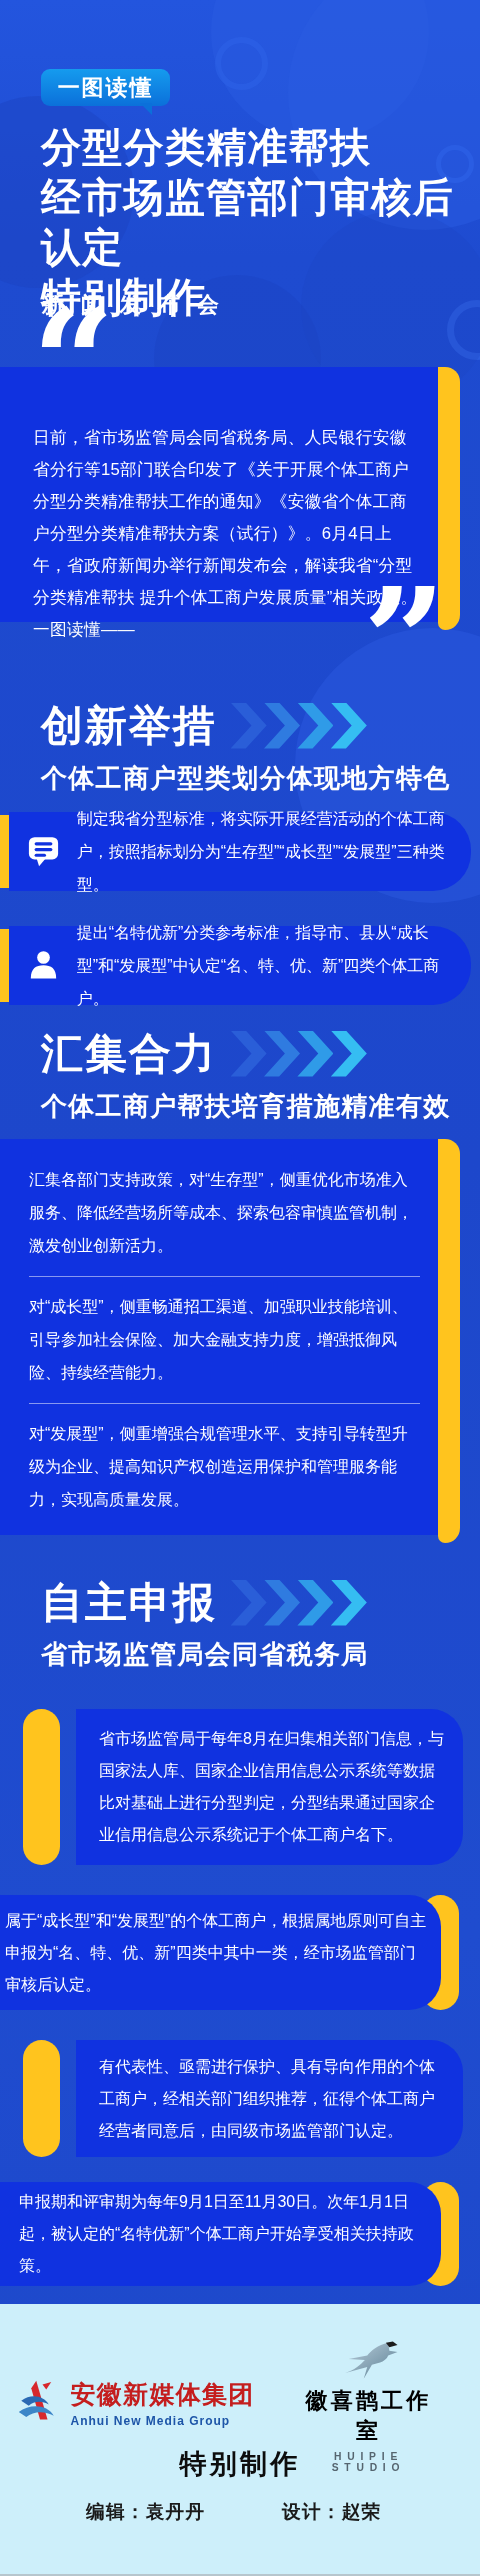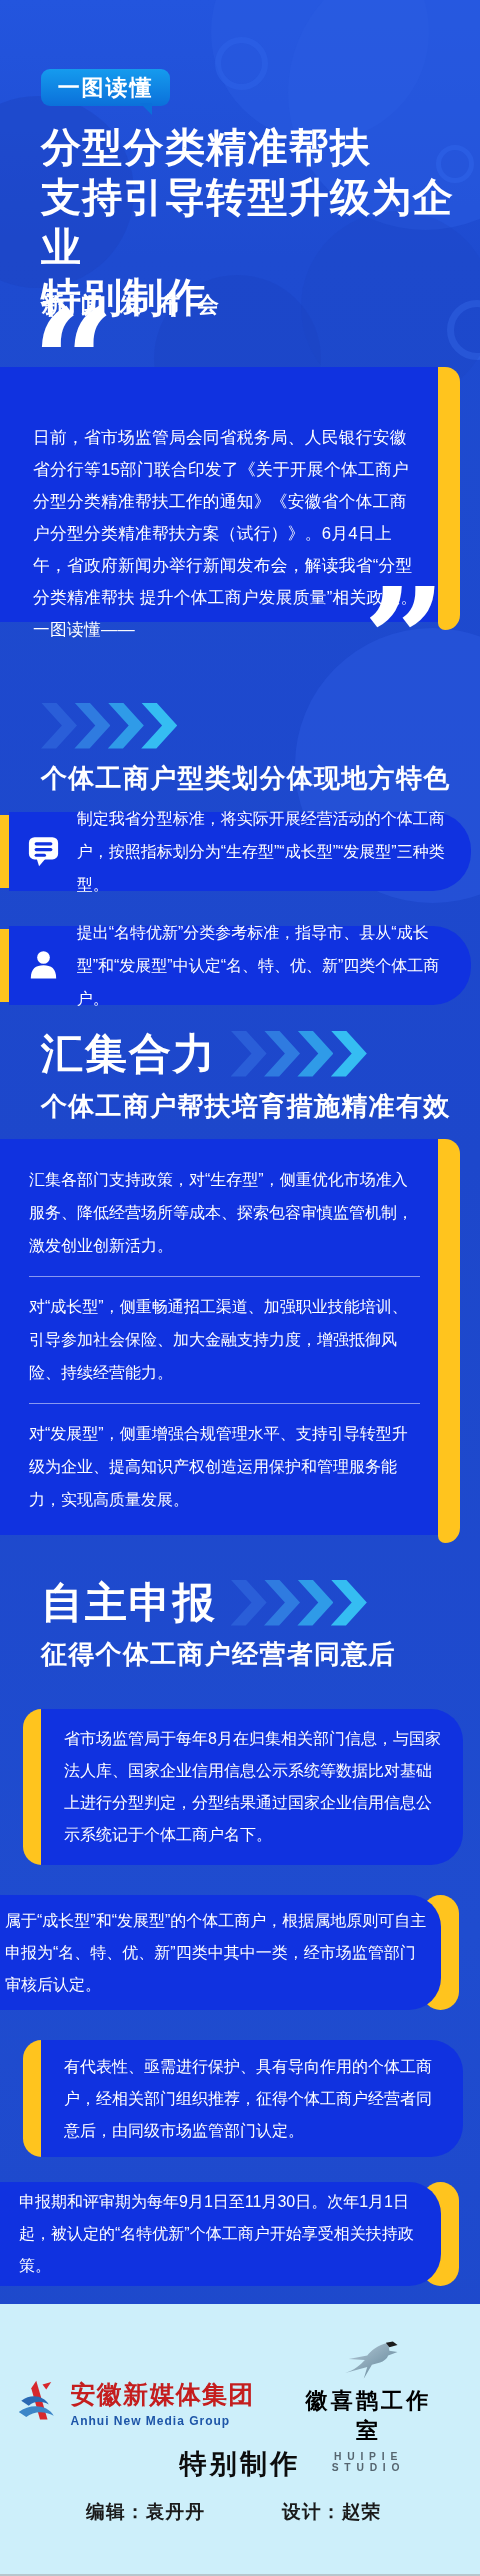--- a/index.html
+++ b/index.html
@@ -73,21 +73,21 @@
   #policy-panel p{margin:0;color:#fff;font-size:16px;line-height:33px;font-weight:500;}
   #policy-panel .sep{border:none;border-top:1.3px solid rgba(255,255,255,.5);margin:13.5px 0;}
 
   .acard{position:absolute;}
   .acard .tab{position:absolute;top:0;bottom:0;width:37px;background:var(--yellow);z-index:0;}
   .acard .tab.tl{left:-18px;border-radius:19px;}
   .acard .tab.tr{right:-18px;border-radius:19px;}
   .acard .cbody{position:absolute;left:0;right:0;top:0;bottom:0;background:var(--panel);z-index:1;
     display:flex;align-items:center;box-sizing:border-box;}
   .acard p{margin:0;color:#fff;font-size:16px;line-height:32px;font-weight:500;}
-  .acard.left-tab .cbody{border-radius:0 32px 32px 0;}
+  .acard.left-tab .cbody{border-radius:0 32px 32px 0;margin-left:35px;}
   .acard.right-tab .cbody{border-radius:0 32px 32px 0;}
 
   #card-c1{left:41px;width:422px;top:1709px;height:156px;}
   #card-c1 .cbody{padding:0 19px 0 23px;}
   #card-c2{left:0;width:441px;top:1895px;height:115px;}
   #card-c2 .cbody{padding:0 13px 0 5px;}
   #card-c3{left:41px;width:422px;top:2040px;height:117px;}
   #card-c3 .cbody{padding:0 19px 0 23px;}
   #card-c4{left:0;width:441px;top:2182px;height:104px;}
   #card-c4 .cbody{padding:0 13px 0 19px;}
@@ -121,35 +121,36 @@
   <div class="dec d6"></div>
   <div class="dec d7"></div>
   <div class="dec d9"></div>
   <div class="dec d8"></div>
 
   <div class="badge">
     <span>一图读懂</span>
   </div>
   <div class="title">
     <div>分型分类精准帮扶</div>
-    <div>支持引导转型升级为企业</div>
+    <div>经市场监管部门审核后认定</div>
     <div>特别制作</div>
   </div>
   <div class="press">新闻发布会</div>
 
   <div class="qmark q-open">“</div>
   <div class="bigpanel" id="intro-panel">
     <div class="pbody">
       <p>日前，省市场监管局会同省税务局、人民银行安徽省分行等15部门联合印发了《关于开展个体工商户分型分类精准帮扶工作的通知》《安徽省个体工商户分型分类精准帮扶方案（试行）》。6月4日上午，省政府新闻办举行新闻发布会，解读我省“分型分类精准帮扶 提升个体工商户发展质量”相关政策。一图读懂——</p>
     </div>
     <div class="pbar"></div>
   </div>
   <div class="qmark q-close">”</div>
 
   <div class="h2row" style="top:700px;">
+    <h2>创新举措</h2>
     <span class="chevs">
       <span class="chev c1"></span>
         <span class="chev c2"></span>
         <span class="chev c3"></span>
         <span class="chev c4"></span>
     </span>
   </div>
   <div class="subhead" style="top:761px;">个体工商户型类划分体现地方特色</div>
 
   <div class="icard" style="top:812px;height:79px;">
@@ -205,21 +206,21 @@
 
   <div class="h2row" style="top:1577px;">
     <h2>自主申报</h2>
     <span class="chevs">
       <span class="chev c1"></span>
         <span class="chev c2"></span>
         <span class="chev c3"></span>
         <span class="chev c4"></span>
     </span>
   </div>
-  <div class="subhead" style="top:1637px;">征得个体工商户经营者同意后</div>
+  <div class="subhead" style="top:1637px;">省市场监管局会同省税务局</div>
 
   <div class="acard left-tab" id="card-c1">
     <div class="tab tl"></div>
     <div class="cbody">
         <p>省市场监管局于每年8月在归集相关部门信息，与国家法人库、国家企业信用信息公示系统等数据比对基础上进行分型判定，分型结果通过国家企业信用信息公示系统记于个体工商户名下。</p>
       </div>
   </div>
 
   <div class="acard right-tab" id="card-c2">
     <div class="tab tr"></div>

